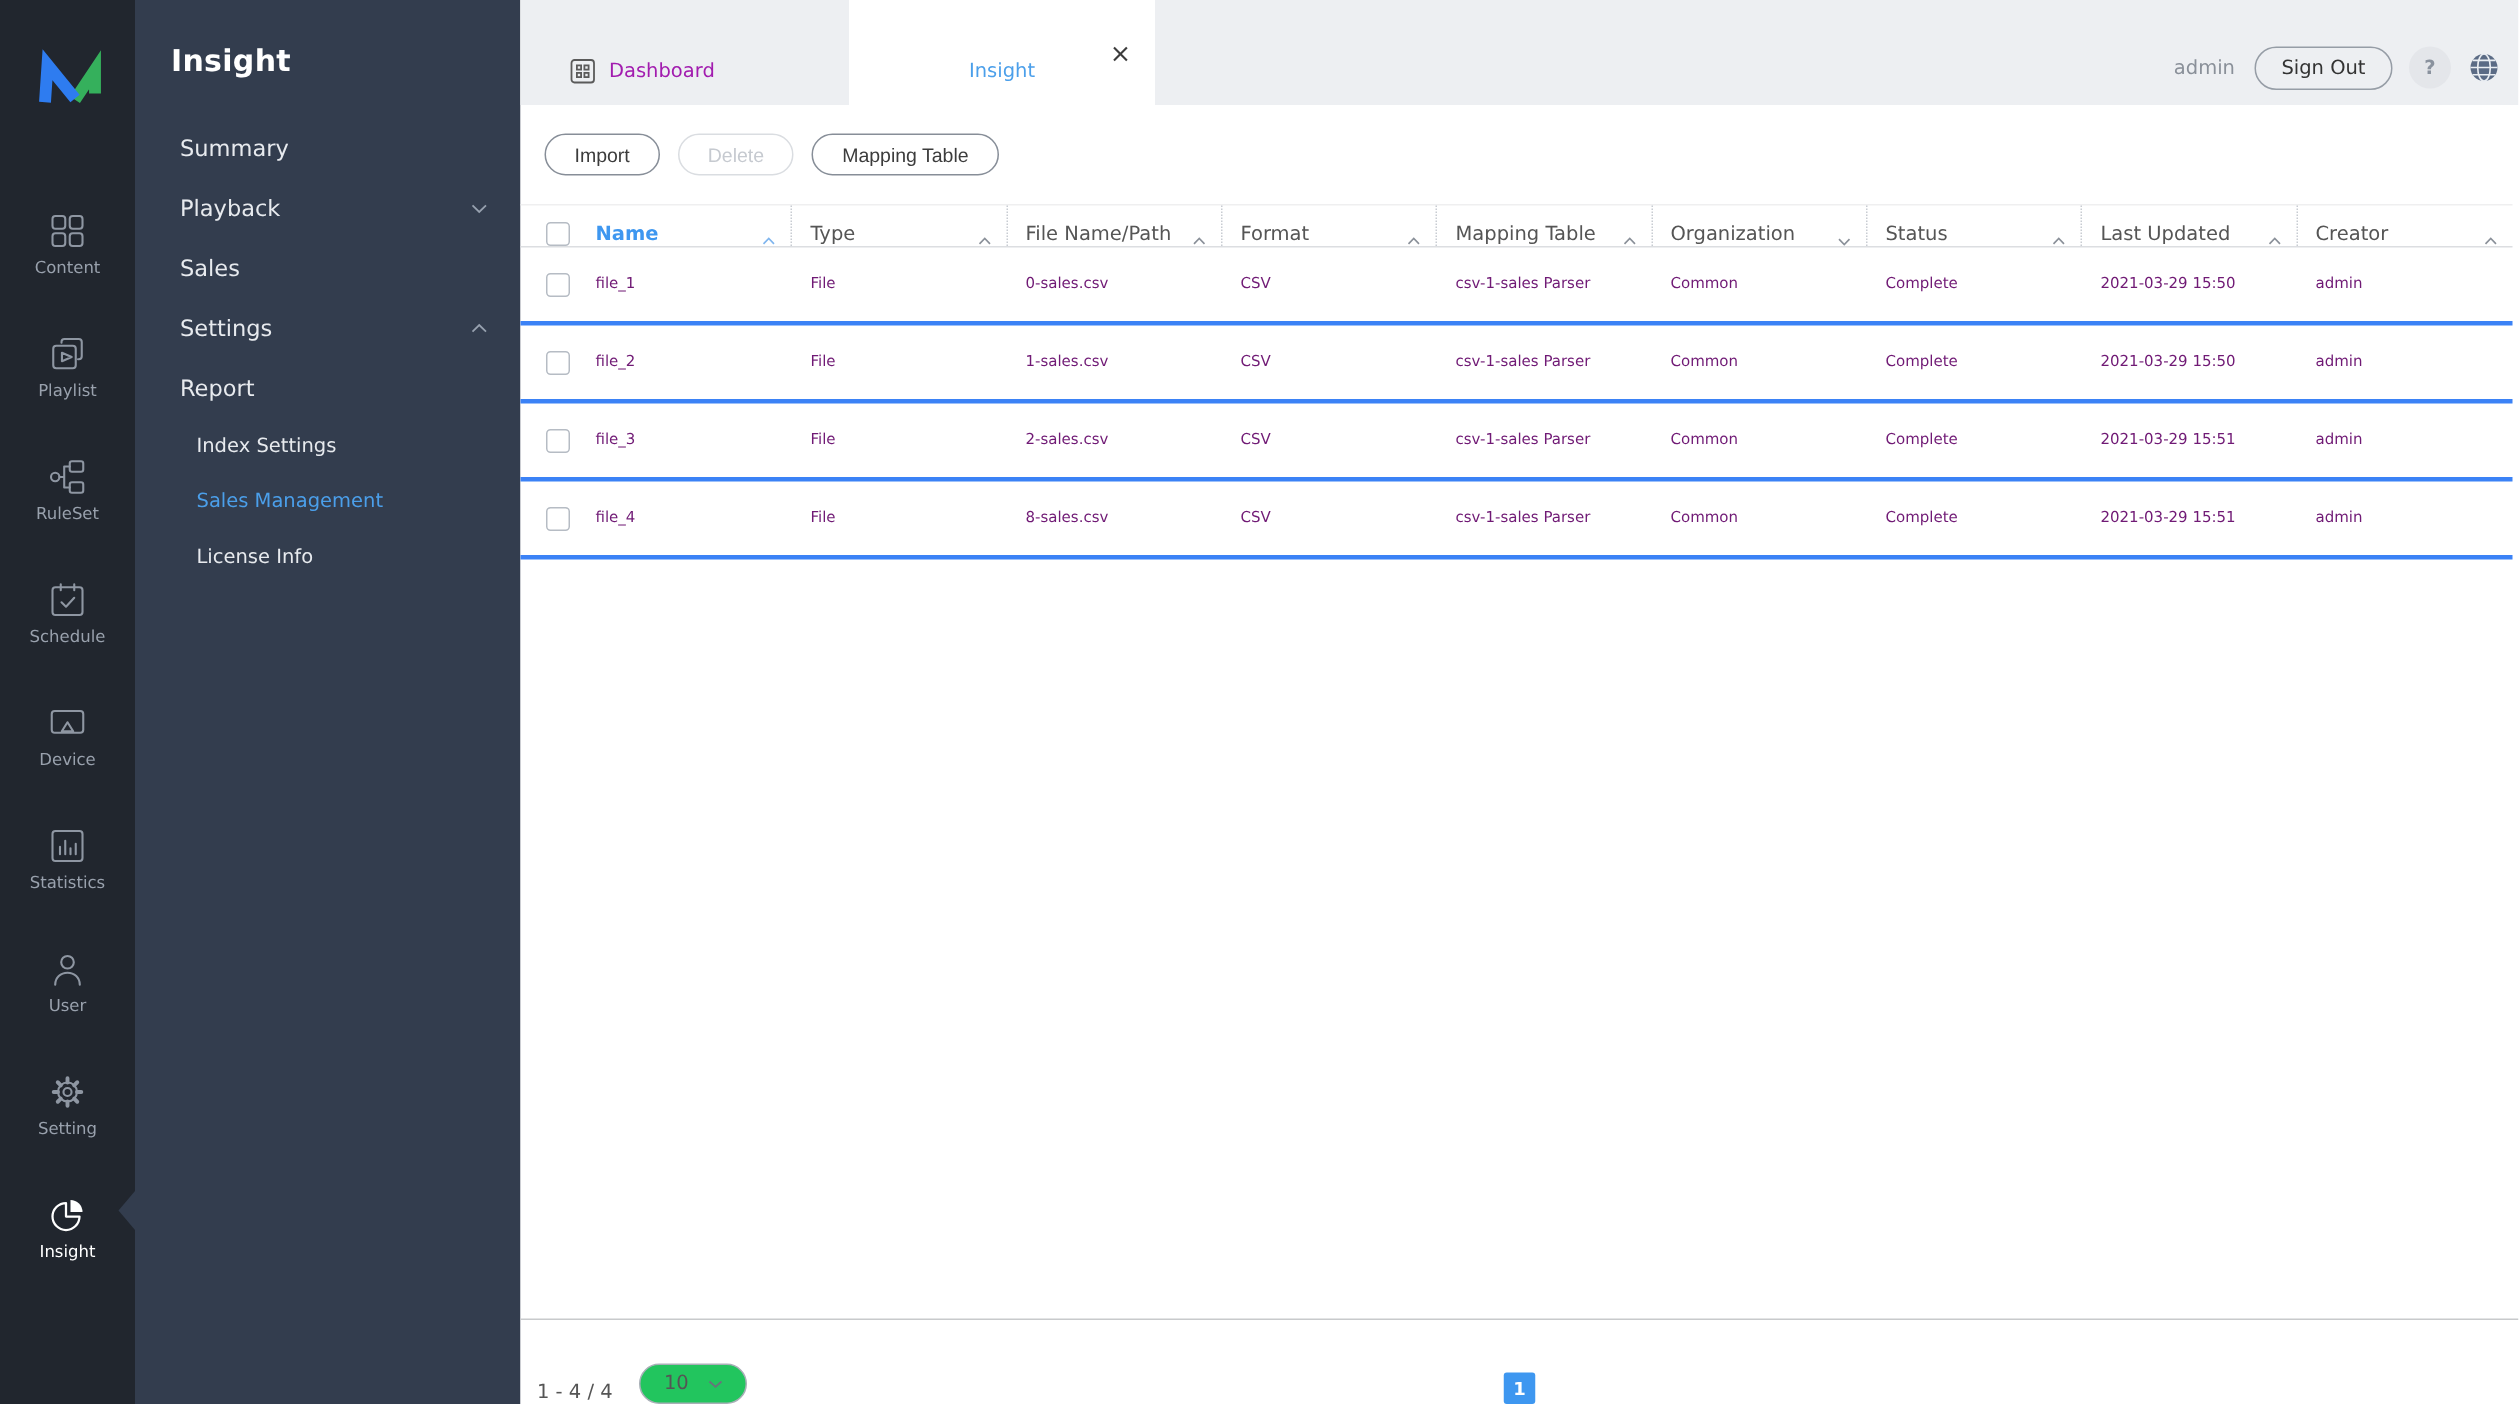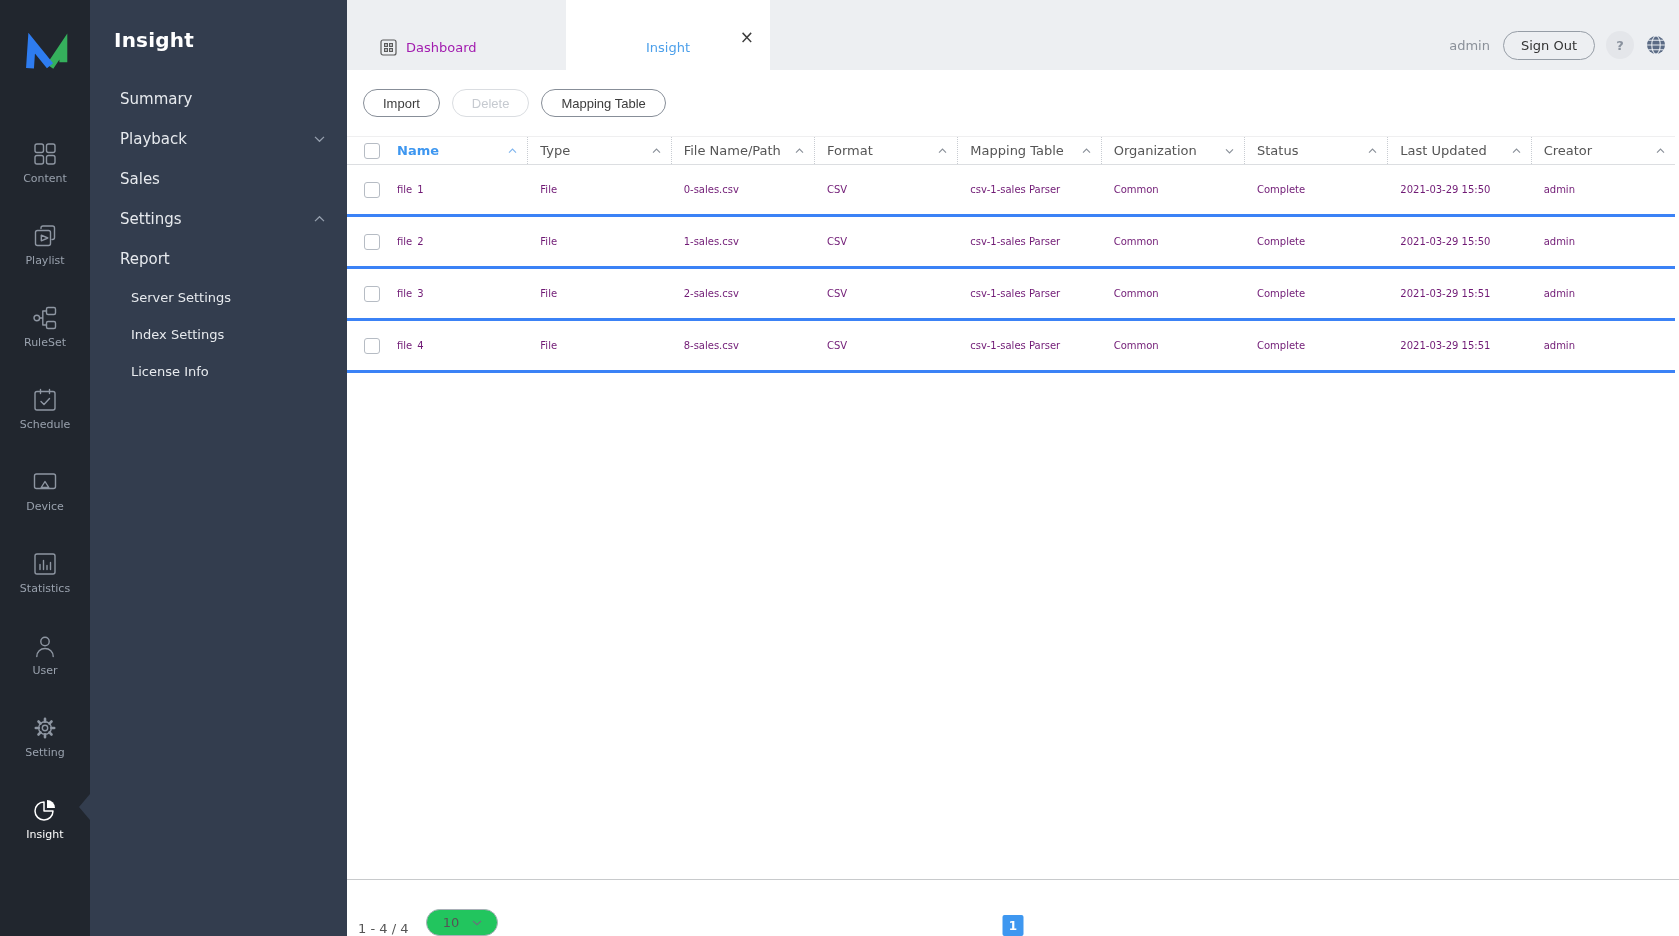--- a/index.html
+++ b/index.html
@@ -43,21 +43,21 @@
   .globe{width:22px;height:22px;cursor:pointer;line-height:0}
 
   
   .content{flex:1;display:flex;flex-direction:column;min-height:0}
   .toolbar{height:66px;display:flex;align-items:center;gap:12px;padding-left:16px;flex-shrink:0}
   .btn{height:28px;padding:0 19px;border-radius:14px;background:#fff;border:1px solid #878e98;color:#3c3c3c;font-size:13px;font-family:Liberation Sans, sans-serif;cursor:pointer}
   .btn.disabled{border-color:#dadde1;color:#c6cad0;cursor:default}
 
   .tbl{margin-right:4px}
   .thead{display:grid;grid-template-columns:38px repeat(9,1fr);height:29px;border-top:1px solid #efeff0;border-bottom:1px solid #dcdee1}
-  .th{display:flex;align-items:center;justify-content:space-between;height:100%;padding:0 10px 0 12px;border-right:1px dotted #c8ccd2;font-size:13px;color:#555;cursor:pointer;overflow:hidden;white-space:nowrap}
+  .th{display:flex;align-items:flex-end;justify-content:space-between;height:100%;padding:0 10px 0 12px;border-right:1px dotted #c8ccd2;font-size:13px;color:#555;cursor:pointer;overflow:hidden;white-space:nowrap}
   .th:last-child{border-right:none}
   .th .caret{color:#8a9099;line-height:0;margin-left:4px}
   .th.sorted .th-label{color:#3e97f0;font-weight:bold}
   .th.sorted .caret{color:#7fb5ee}
   .th.cb{border-right:none;padding:0 0 0 17px;justify-content:flex-start}
   .trow{display:grid;grid-template-columns:38px repeat(9,1fr);height:52px;align-items:center;border-bottom:3px solid #3b82f6;font-size:10px;color:#701a75}
   .td{padding-left:12px;overflow:hidden;white-space:nowrap}
   .td.cb{padding-left:17px}
   .checkbox{width:16px;height:16px;border:1px solid #b6bcc4;border-radius:3px;background:#fff;cursor:pointer}
 
@@ -177,22 +177,22 @@
     <ul class="menu">
         <li class="lvl1">Summary</li>
         <li class="lvl1">Playback<span class="chev"><svg width="11" height="7" viewBox="0 0 11 7">
               <path d="M1 1.4 L5.5 5.8 L10 1.4" fill="none" stroke="currentColor" stroke-width="1.2"></path>
             </svg></span></li>
         <li class="lvl1">Sales</li>
         <li class="lvl1">Settings<span class="chev"><svg width="11" height="7" viewBox="0 0 11 7">
               <path d="M1 5.6 L5.5 1.2 L10 5.6" fill="none" stroke="currentColor" stroke-width="1.2"></path>
             </svg></span></li>
         <li class="lvl1">Report</li>
-        <li class="lvl2">Server Settings</li>
         <li class="lvl2">Index Settings</li>
+        <li class="lvl2 active">Sales Management</li>
         <li class="lvl2">License Info</li>
       </ul>
   </aside>
 
   <div class="main">
 
     <div class="tabbar">
       <div style="display:flex">
           <div class="tab dashboard">
             <span class="tab-icon"><svg width="17" height="17" viewBox="0 0 17 17" fill="none" stroke="#5a5a5a" stroke-width="1.2">

